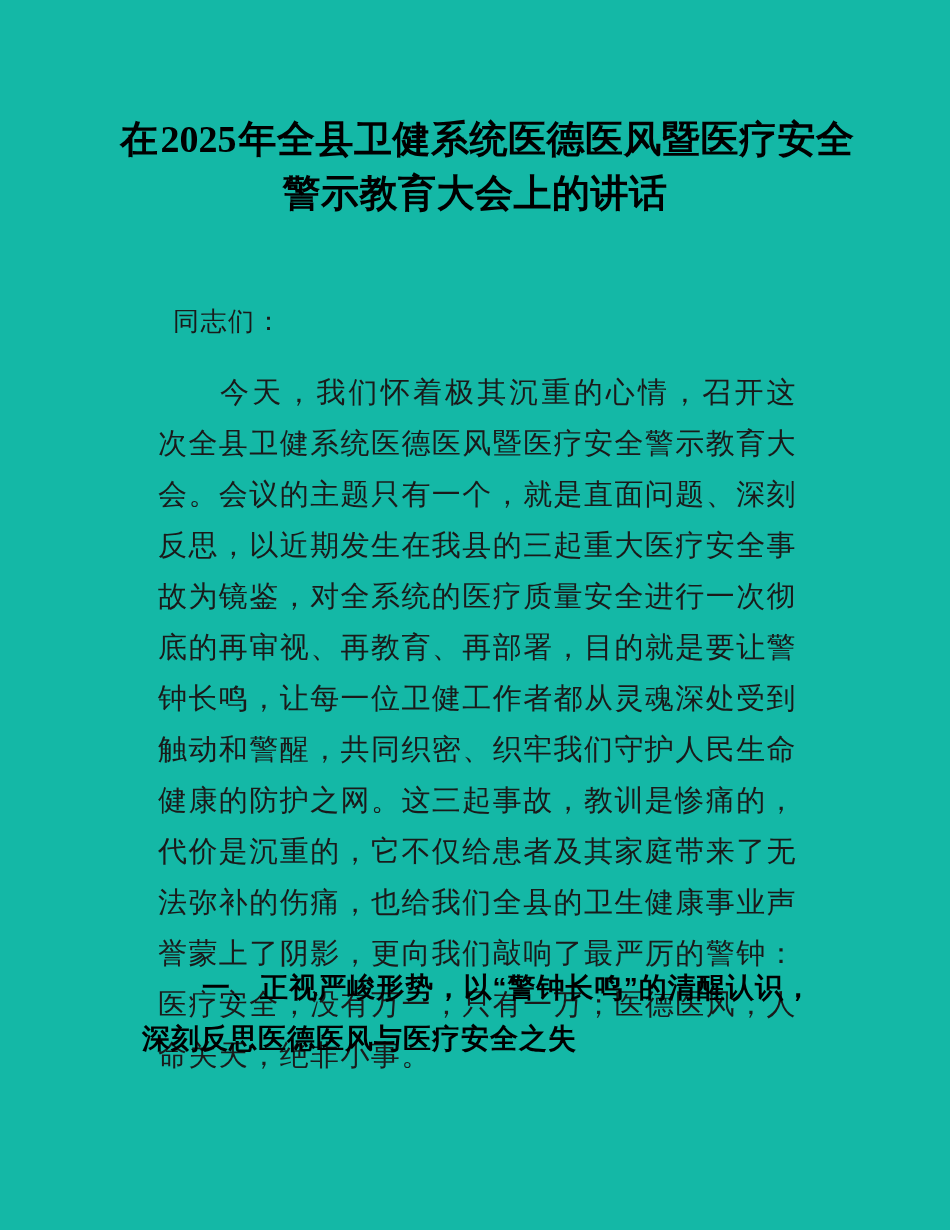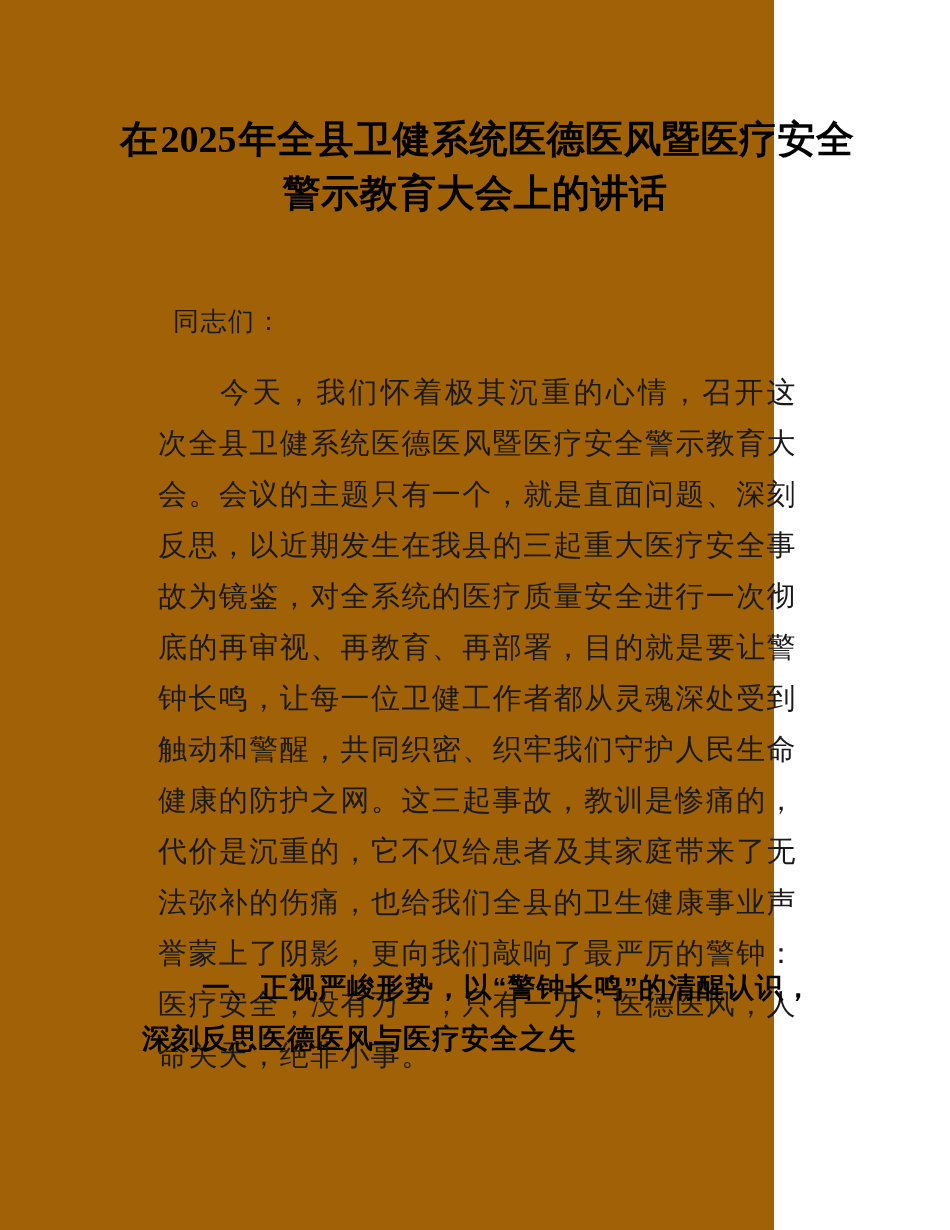--- a/index.html
+++ b/index.html
@@ -11,23 +11,23 @@
     width: 950px;
     height: 1230px;
     overflow: hidden;
     font-family: "Liberation Serif", "DejaVu Serif", serif;
     color: #000000;
     -webkit-font-smoothing: antialiased;
   }
 
   .page {
     position: relative;
-    width: 774px;
+    width: 950px;
     height: 1230px;
-    background: #a16207;
+    background: #14b8a6;
     box-sizing: border-box;
   }
 
   
   .doc-title {
     position: absolute;
     left: 120px;
     top: 112px;
     width: 710px;
     text-align: center;

